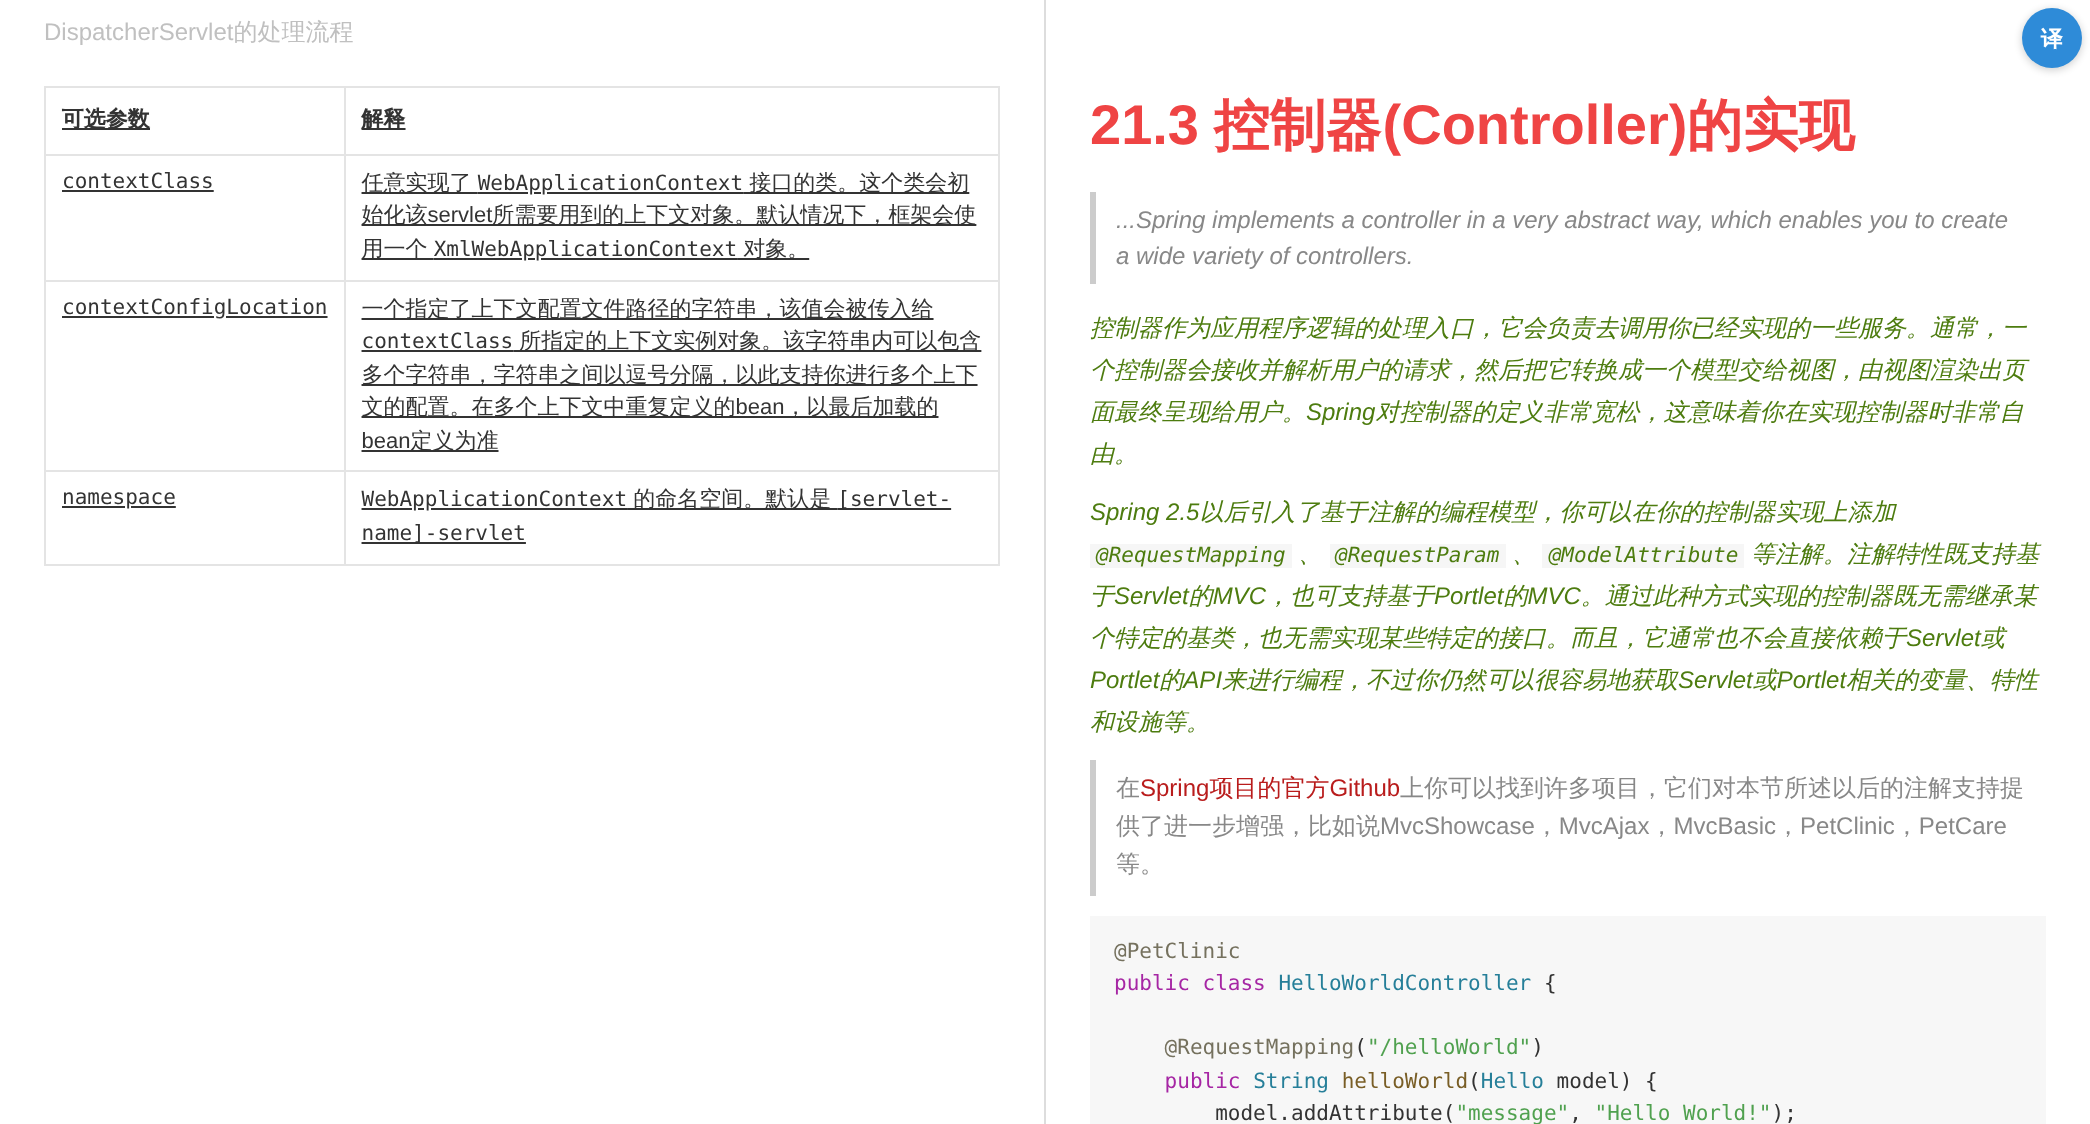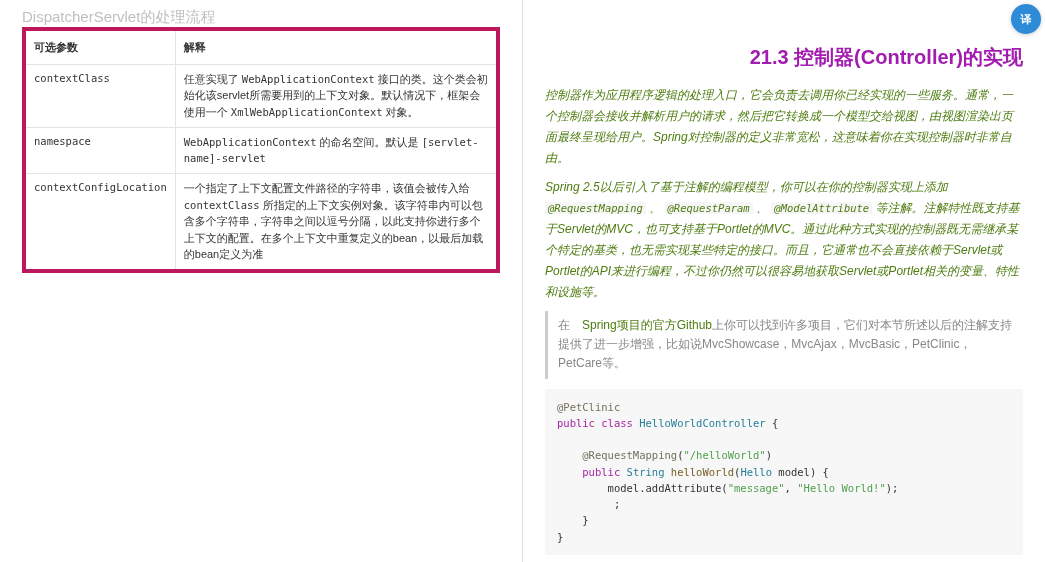--- a/index.html
+++ b/index.html
@@ -15,29 +15,31 @@
     }
     .pane {
       flex: 1;
       padding: 8px 22px 12px 22px;
       overflow: hidden;
       position: relative;
     }
     .pane-left { border-right: 1px solid #ddd; }
     .pane-right { background: #fff; }
     .top-label {
-      font-size: 15px;
+      font-size: 12px;
       color: #c0c0c0;
+      margin-bottom: 18px;
     }
     
     table.doc-table {
       width: 100%;
       border-collapse: collapse;
-      border: 4px solid #be185d;
+      border: 1px solid #be185d;
       font-size: 11px;
+      text-decoration: underline;
     }
     table.doc-table th, table.doc-table td {
       border: 1px solid #e4e4e4;
       padding: 6px 8px;
       vertical-align: top;
       text-align: left;
       line-height: 1.5;
     }
     table.doc-table th {
       font-weight: bold;
@@ -50,26 +52,25 @@
       font-size: 10.5px;
       white-space: nowrap;
       width: 130px;
     }
     .code-inline {
       font-family: Consolas, Monaco, monospace;
       font-size: 10.5px;
     }
     
     .section-title {
-      font-size: 20px;
+      font-size: 28px;
       font-weight: bold;
-      color: #a21caf;
+      color: #ef4444;
       margin-top: 36px;
       margin-bottom: 14px;
-      text-align: right;
     }
     .quote {
       border-left: 3px solid #ccc;
       padding: 5px 10px;
       color: #888;
       font-size: 12px;
       font-style: italic;
       margin-bottom: 12px;
       line-height: 1.5;
     }
@@ -87,21 +88,21 @@
       font-size: 10.5px;
     }
     .info-quote {
       border-left: 3px solid #ccc;
       padding: 5px 10px;
       color: #888;
       font-size: 12px;
       line-height: 1.6;
       margin: 8px 0 10px 0;
     }
-    .info-quote a { color: #4d7c0f; text-decoration: none; margin-left: 12px; }
+    .info-quote a { color: #b91c1c; text-decoration: none; }
     pre.code-block {
       background: #f7f7f7;
       padding: 10px 12px;
       font-family: Consolas, Monaco, monospace;
       font-size: 10.5px;
       line-height: 1.55;
       white-space: pre;
       overflow: hidden;
       margin-bottom: 10px;
     }
@@ -138,39 +139,40 @@
         <th>可选参数</th>
         <th>解释</th>
       </tr>
     </thead>
     <tbody>
       <tr>
         <td class="param-name">contextClass</td>
         <td>任意实现了 <span class="code-inline">WebApplicationContext</span> 接口的类。这个类会初始化该servlet所需要用到的上下文对象。默认情况下，框架会使用一个 <span class="code-inline">XmlWebApplicationContext</span> 对象。</td>
       </tr>
       <tr>
+        <td class="param-name">contextConfigLocation</td>
+        <td>一个指定了上下文配置文件路径的字符串，该值会被传入给 <span class="code-inline">contextClass</span> 所指定的上下文实例对象。该字符串内可以包含多个字符串，字符串之间以逗号分隔，以此支持你进行多个上下文的配置。在多个上下文中重复定义的bean，以最后加载的bean定义为准</td>
+      </tr>
+      <tr>
         <td class="param-name">namespace</td>
         <td><span class="code-inline">WebApplicationContext</span> 的命名空间。默认是 <span class="code-inline">[servlet-name]-servlet</span></td>
-      </tr>
-      <tr>
-        <td class="param-name">contextConfigLocation</td>
-        <td>一个指定了上下文配置文件路径的字符串，该值会被传入给 <span class="code-inline">contextClass</span> 所指定的上下文实例对象。该字符串内可以包含多个字符串，字符串之间以逗号分隔，以此支持你进行多个上下文的配置。在多个上下文中重复定义的bean，以最后加载的bean定义为准</td>
       </tr>
     </tbody>
   </table>
 </div>
 
 <div class="pane pane-right">
   <div class="float-btn">
     <span class="inner">译</span>
   </div>
 
 
   <h2 class="section-title">21.3 控制器(Controller)的实现</h2>
 
+  <div class="quote">...Spring implements a controller in a very abstract way, which enables you to create a wide variety of controllers.</div>
 
   <p class="para">控制器作为应用程序逻辑的处理入口，它会负责去调用你已经实现的一些服务。通常，一个控制器会接收并解析用户的请求，然后把它转换成一个模型交给视图，由视图渲染出页面最终呈现给用户。Spring对控制器的定义非常宽松，这意味着你在实现控制器时非常自由。</p>
 
   <p class="para">Spring 2.5以后引入了基于注解的编程模型，你可以在你的控制器实现上添加 <span class="small-code">@RequestMapping</span> 、 <span class="small-code">@RequestParam</span> 、 <span class="small-code">@ModelAttribute</span> 等注解。注解特性既支持基于Servlet的MVC，也可支持基于Portlet的MVC。通过此种方式实现的控制器既无需继承某个特定的基类，也无需实现某些特定的接口。而且，它通常也不会直接依赖于Servlet或Portlet的API来进行编程，不过你仍然可以很容易地获取Servlet或Portlet相关的变量、特性和设施等。</p>
 
   <div class="info-quote">在<a href="#">Spring项目的官方Github</a>上你可以找到许多项目，它们对本节所述以后的注解支持提供了进一步增强，比如说MvcShowcase，MvcAjax，MvcBasic，PetClinic，PetCare等。</div>
 
   <pre class="code-block"><span class="tok-ann">@PetClinic</span>
 <span class="tok-kw">public</span> <span class="tok-kw">class</span> <span class="tok-type">HelloWorldController</span> {
 

